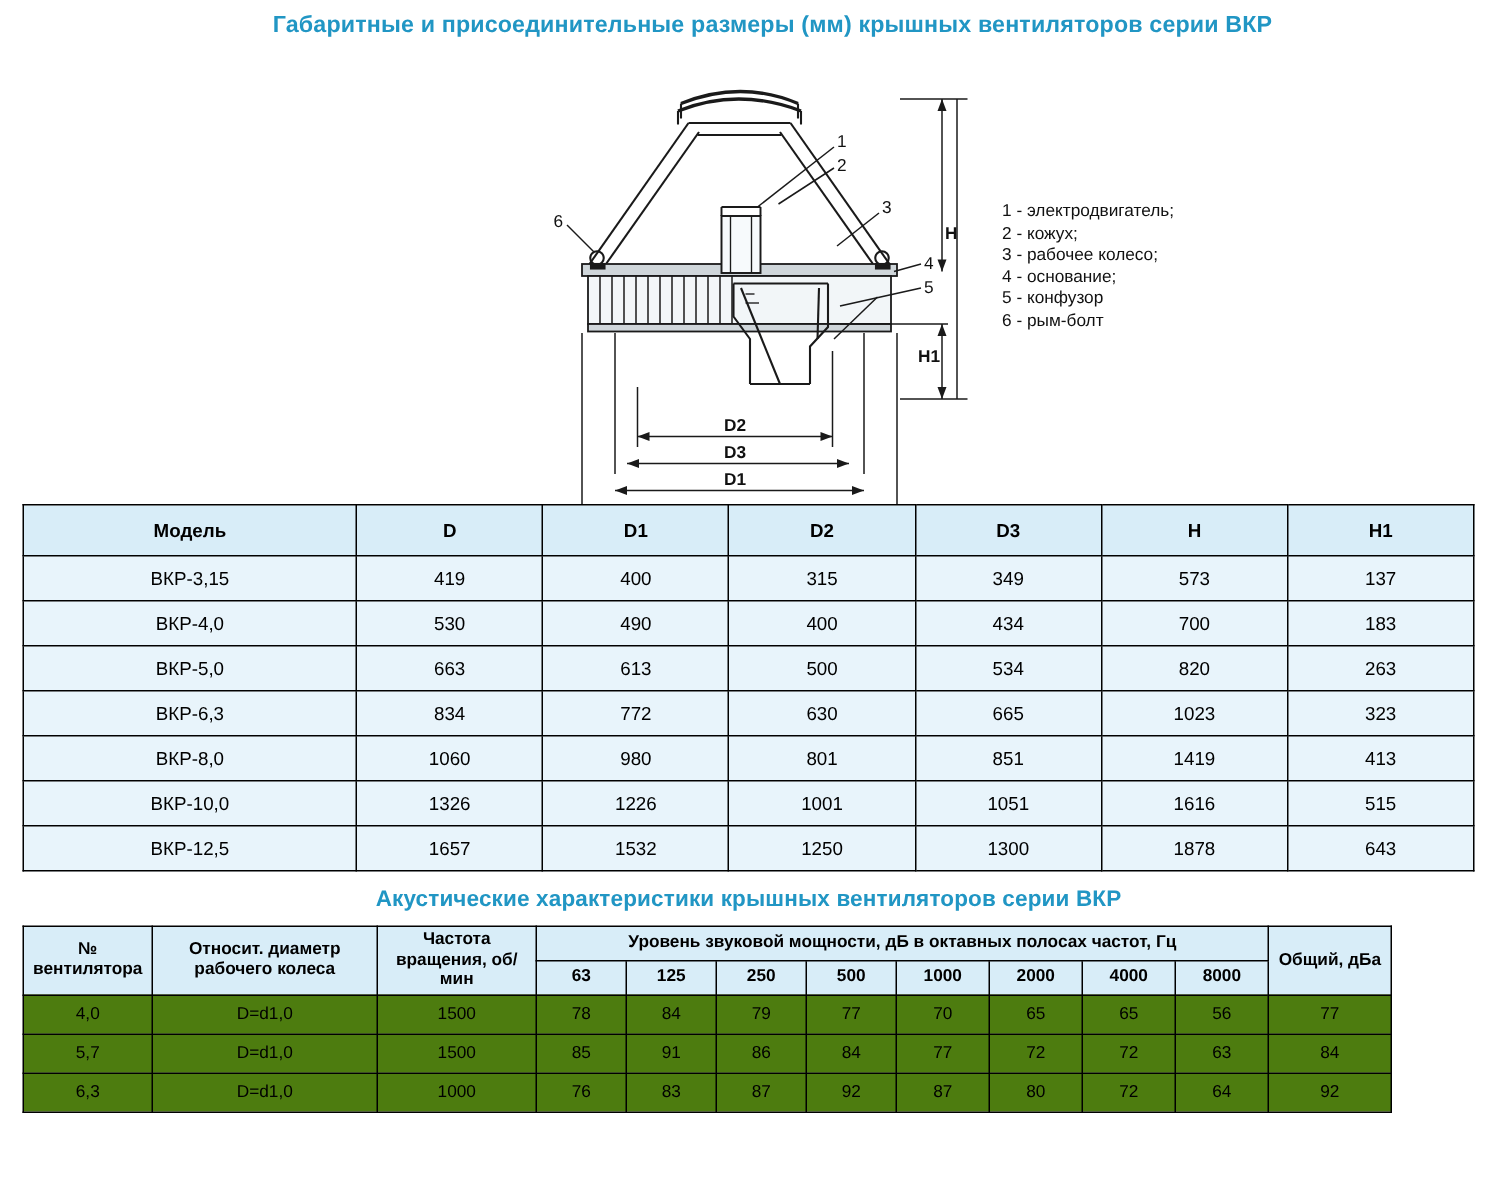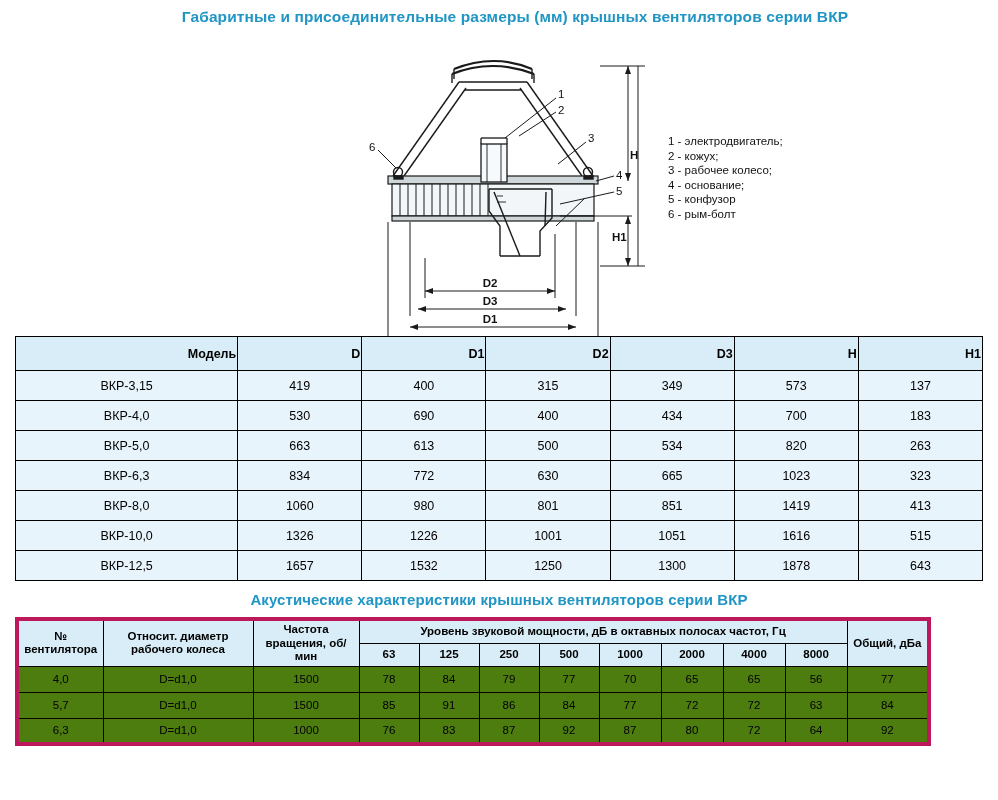--- a/index.html
+++ b/index.html
@@ -62,28 +62,27 @@
     font-size: 12.5px;
     color: #000;
     height: 30px;
     background: #e8f4fb;
   }
   .t1 thead th {
     font-weight: bold;
     height: 34px;
     background: #d8edf8;
     font-size: 12.5px;
-    text-align: right;
   }
   .t1 tbody td { font-weight: normal; }
 
   .t2 {
     width: 768px;
     margin: 0 15px;
-    border: 4px solid #be185d;
+    border: 1px solid #be185d;
   }
   .t2 th, .t2 td {
     border: 1px solid #000;
     text-align: center;
     font-size: 11.5px;
     color: #000;
     background: #4d7c0f;
   }
   .t2 thead th {
     font-weight: bold;
@@ -282,21 +281,21 @@
         <td>419</td>
         <td>400</td>
         <td>315</td>
         <td>349</td>
         <td>573</td>
         <td>137</td>
       </tr>
       <tr>
         <td>ВКР-4,0</td>
         <td>530</td>
-        <td>690</td>
+        <td>490</td>
         <td>400</td>
         <td>434</td>
         <td>700</td>
         <td>183</td>
       </tr>
       <tr>
         <td>ВКР-5,0</td>
         <td>663</td>
         <td>613</td>
         <td>500</td>

